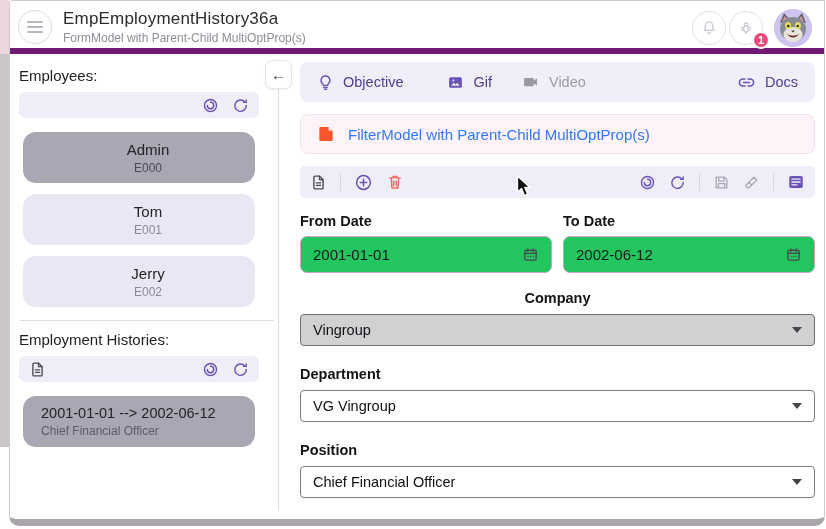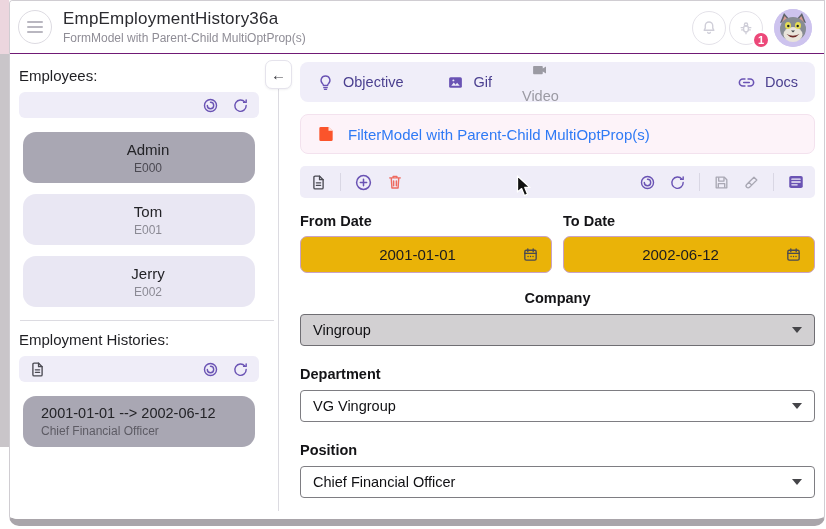--- a/index.html
+++ b/index.html
@@ -7,21 +7,21 @@
   body { position:relative; }
 
   
   .behind-strip { position:absolute; left:0; top:0; width:9px; height:447px;
     background:linear-gradient(to bottom,#ecd6de 0 54px,#c9c5c9 54px 100%); }
   .window { position:absolute; left:9px; top:0; width:816px; height:526px;
     background:#fff; border:1px solid #d0cdd2; border-bottom:7px solid #a9a5aa;
     border-radius:4px 0 10px 10px; overflow:hidden; }
 
   
-  .header { position:relative; height:53px; border-bottom:1px solid #701a75; background:#fff; }
+  .header { position:relative; height:53px; border-bottom:6px solid #701a75; background:#fff; }
   .hamburger { position:absolute; left:8px; top:9px; width:34px; height:34px; border:1px solid #dddbe2;
     border-radius:50%; display:flex; flex-direction:column; justify-content:center; align-items:center; gap:3px; cursor:pointer; background:#fff; }
   .hamburger span { display:block; width:16px; height:2px; background:#b9b7c0; border-radius:1px; }
   .htitle { position:absolute; left:53px; top:8px; font-size:17px; font-weight:500; color:#2b2b30; letter-spacing:.2px; }
   .hsub { position:absolute; left:53px; top:30px; font-size:12px; color:#8f8d96; }
   .hicon-btn { position:absolute; top:10px; width:34px; height:34px; border:1px solid #e4e2e9; border-radius:50%;
     display:flex; align-items:center; justify-content:center; color:#cfced8; background:#fff; }
   .bell-btn { right:98px; } .bug-btn { right:61px; }
   .badge { position:absolute; right:54px; top:30px; width:18px; height:18px; border-radius:50%; background:#ec4879;
     color:#fff; font-size:11px; font-weight:700; display:flex; align-items:center; justify-content:center; border:2px solid #fff; }
@@ -53,34 +53,34 @@
   .side-div { width:254px; height:1px; background:#dcdbe1; margin:13px 0 10px 1px; }
   .hist-card { width:232px; margin-left:4px; border-radius:13px; background:#a9a7b3; padding:9px 0 9px 18px; cursor:pointer; }
   .hist-card .rng { font-size:14.5px; color:#232327; }
   .hist-card .pos { font-size:12px; color:#5d5b64; margin-top:3px; }
 
   
   .tabbar { height:40px; background:#f0eef9; border-radius:8px; display:flex; align-items:center; padding:0 17px; }
   .tab { display:flex; align-items:center; gap:9px; font-size:14.5px; font-weight:500; cursor:pointer; }
   .tab-objective { color:#4a3f8f; }
   .tab-gif { color:#4a3f8f; margin-left:44px; }
-  .tab-video { color:#9b9aa3; margin-left:30px;flex-direction:column; }
+  .tab-video { color:#9b9aa3; margin-left:30px; }
   .tab-docs { color:#4a3f8f; margin-left:auto; }
   .banner { height:40px; margin-top:12px; background:#fdf3f9; border:1px solid #f3e2ee; border-radius:8px;
     display:flex; align-items:center; gap:12px; padding:0 15px; cursor:pointer; }
   .banner-text { font-size:15px; color:#2f7af5; }
   .toolbar { height:32px; margin-top:12px; background:#efedf8; border-radius:5px;
     display:flex; align-items:center; padding:0 10px; gap:13px; }
   .tsep { width:1px; height:18px; background:#d9d7e4; }
   .toolbar .spacer { flex:1; }
 
   .form-label { margin-top:15px; font-size:14.5px; font-weight:600; color:#141417; }
   .date-row { display:grid; grid-template-columns:1fr 1fr; gap:11px; }
-  .date-field { margin-top:7px; height:37px; border:1px solid #c9a2c6; border-radius:7px; background:#eab308;
-    display:flex; align-items:center; padding:0 12px; cursor:text;text-align:center; }
+  .date-field { margin-top:7px; height:37px; border:1px solid #c9a2c6; border-radius:7px; background:#22c55e;
+    display:flex; align-items:center; padding:0 12px; cursor:text; }
   .date-field .val { font-size:15px; color:#1b1b1f; flex:1; }
   .selectbox { margin-top:8px; height:32px; border:1px solid #7e7d82; border-radius:4px; background:#fff;
     display:flex; align-items:center; padding:0 12px; cursor:pointer; position:relative; }
   .selectbox .val { font-size:14.5px; color:#101013; flex:1; }
   .selectbox.focused { background:#d2d0d2; border-color:#6f6e73; }
   .sel-arrow { width:0; height:0; border-left:5px solid transparent; border-right:5px solid transparent;
     border-top:6px solid #454549; }
 
   .cursor { position:absolute; left:516px; top:175px; z-index:9; pointer-events:none; }
   svg { display:block; }

